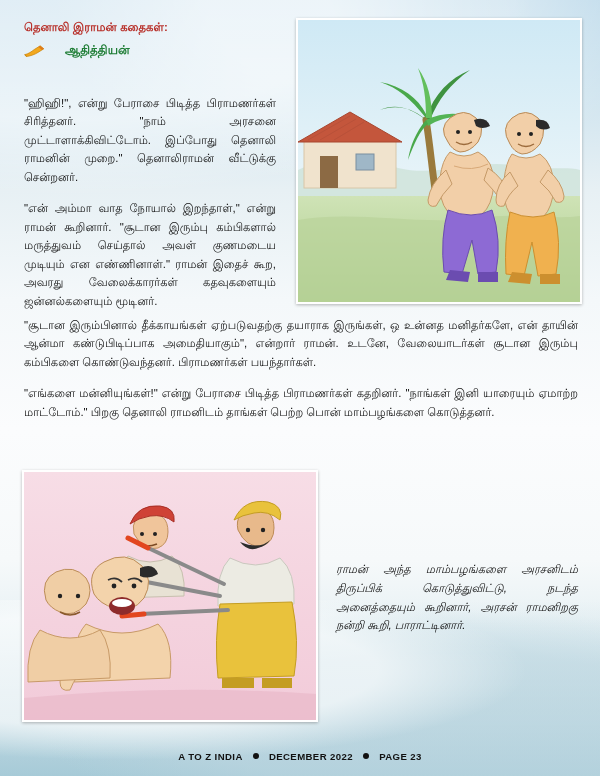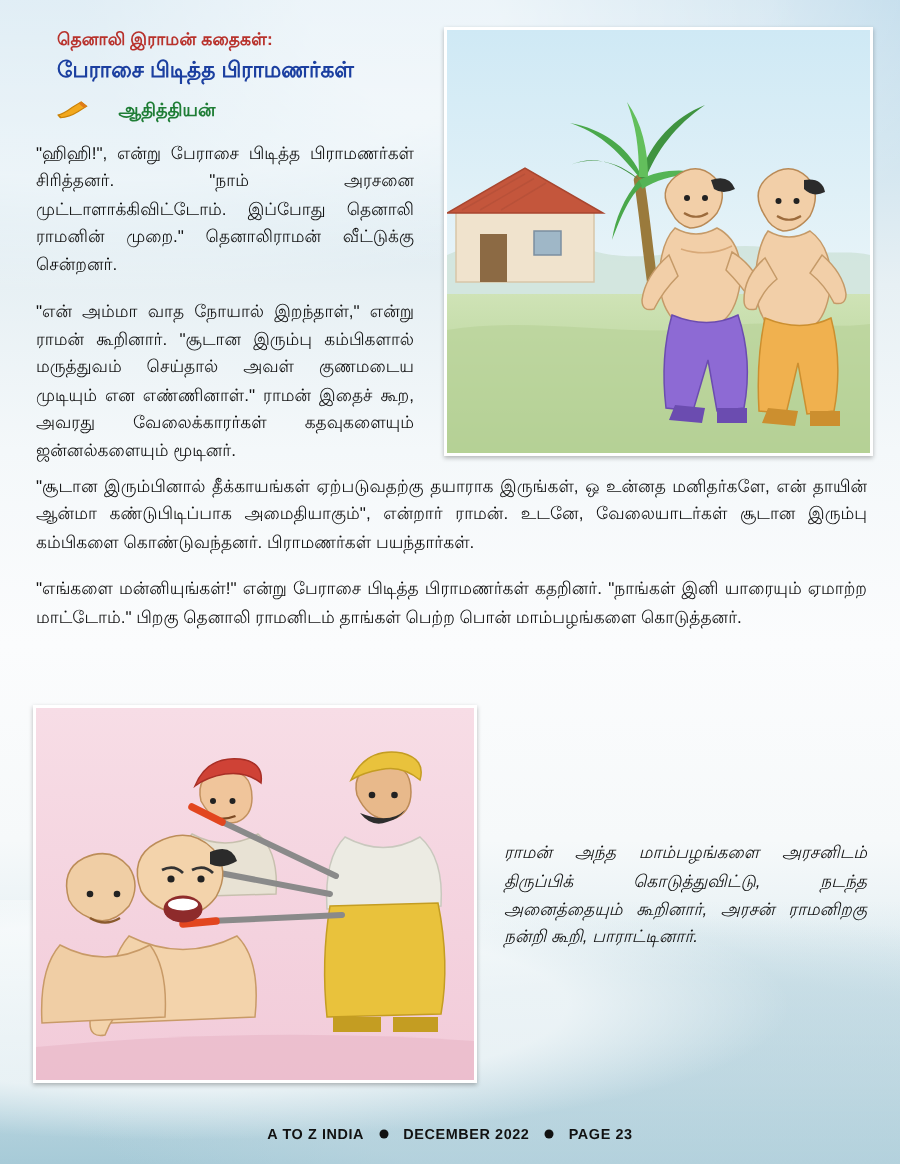--- a/index.html
+++ b/index.html
@@ -49,21 +49,21 @@
     pointer-events: none;
   }
   .content {
     position: relative;
     z-index: 3;
   }
 
   
   #header {
     position: absolute;
-    left: 38px;
+    left: 24px;
     top: 20px;
     width: 255px;
   }
   .kicker {
     color: #b8322c;
     font-size: 11.5px;
     font-weight: bold;
     letter-spacing: .1px;
     line-height: 1.25;
   }
@@ -177,21 +177,20 @@
   }
   .footer-seg { vertical-align: middle; margin-top: 26px; }
 </style>
 </head>
 <body>
 
 <div id="page">
 
   <div id="header" class="content">
     <div class="kicker">தெனாலி இராமன் கதைகள்:</div>
-    <div class="headline">பேராசை பிடித்த பிராமணர்கள்</div>
     <div class="byline-row">
       <svg class="pen-icon" viewBox="0 0 30 18">
         <path d="M1 14 C6 13 10 10 14 7 L22 2 L27 6 L19 11 C15 13.5 9 16 3 16.5 Z" fill="#f2a81d" stroke="#c98208" stroke-width="1"></path>
         <path d="M22 2 L27 6 L24.5 7.6 L19.8 3.6 Z" fill="#e07a1a"></path>
         <path d="M1 14 L4 16.5" stroke="#c98208" stroke-width="1" fill="none"></path>
       </svg>
       <span class="byline">ஆதித்தியன்</span>
     </div>
   </div>
 

